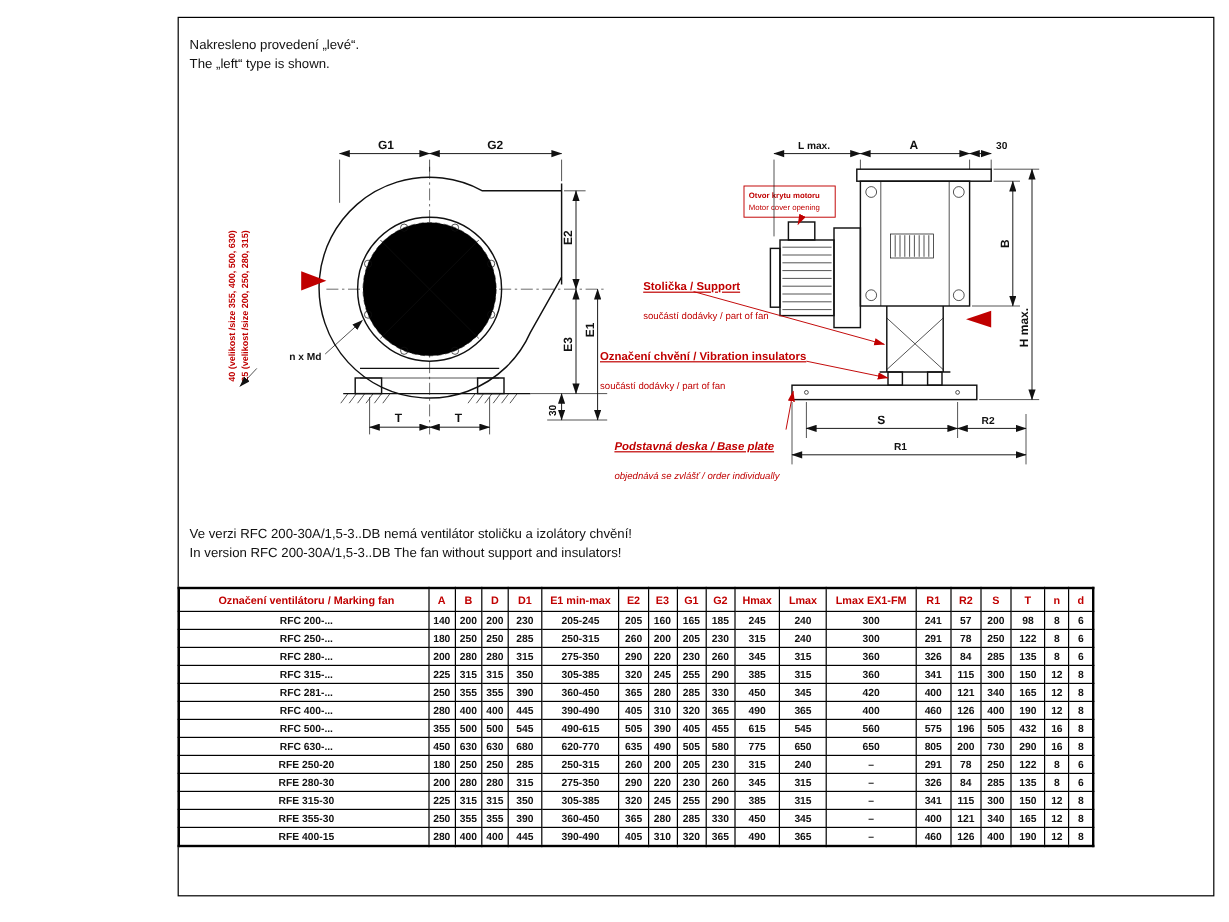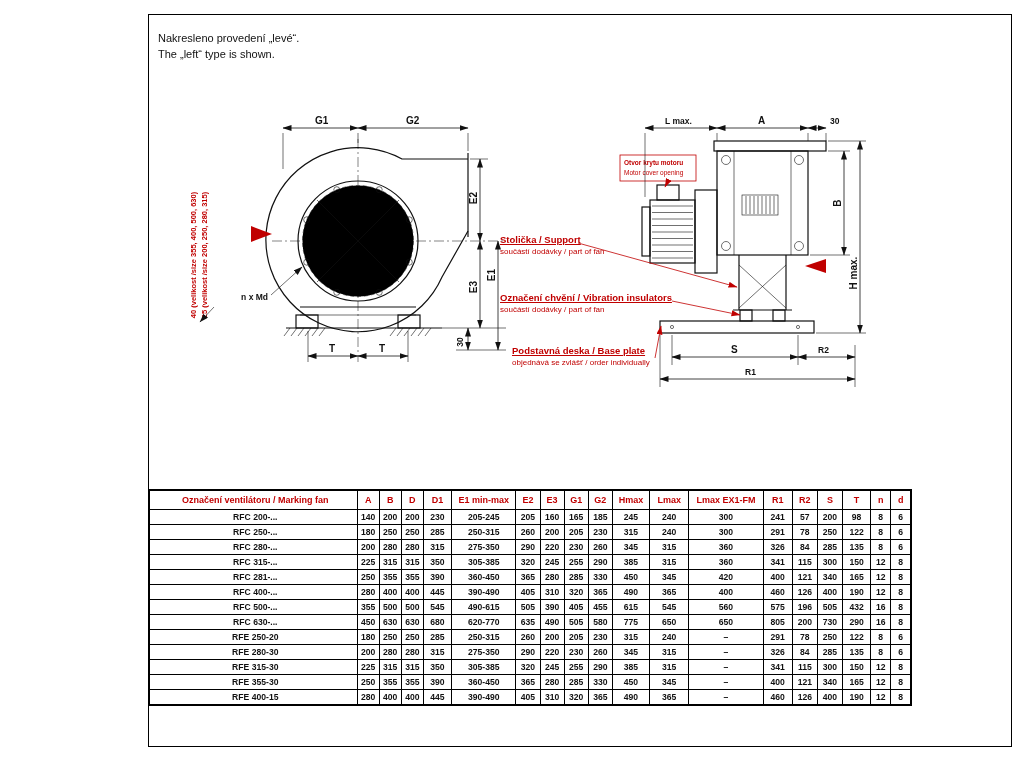--- a/index.html
+++ b/index.html
@@ -24,24 +24,24 @@
   text.dim  { font:bold 10px "Liberation Sans",sans-serif; fill:#111; }
   text.dims { font:bold 8.5px "Liberation Sans",sans-serif; fill:#111; }
   text.redrot  { font:bold 7.5px "Liberation Sans",sans-serif; fill:#c00000; }
   text.rednote { font:bold 6.5px "Liberation Sans",sans-serif; fill:#c00000; }
   text.rednote2{ font:6.5px "Liberation Sans",sans-serif; fill:#c00000; }
   .redline { stroke:#c00000; stroke-width:0.8; fill:none; }
   .redfill { fill:#c00000; stroke:none; }
 
   .callout { position:absolute; color:#c00000; }
   .callout .t { font-weight:bold; font-size:9.5px; text-decoration:underline; white-space:nowrap; }
-  .callout .s { font-size:8px; margin-top:2px; white-space:nowrap; }
-  #callout-support   { left:500px; top:234px; }
+  .callout .s { font-size:8px; margin-top:14px; white-space:nowrap; }
+  #callout-support   { left:500px; top:234px;padding-left:36px; }
   #callout-insulator { left:500px; top:292px; }
-  #callout-baseplate { left:512px; top:345px; }
+  #callout-baseplate { left:512px; top:367px;font-style:italic; }
 
   table#dims-table { position:absolute; left:148px; top:489px; width:764px;
                      border-collapse:collapse; table-layout:fixed; background:#fff;
                      border:2px solid #000; }
   #dims-table th, #dims-table td { border:1px solid #000; font-size:8.6px; font-weight:bold;
                      text-align:center; padding:2px 1px; white-space:nowrap; overflow:hidden; }
   #dims-table th { color:#c00000; font-size:9px; padding:4px 1px; }
   #dims-table th.namecol, #dims-table td.rowname { text-align:center; padding-left:5px; }
   #dims-table thead th { border-bottom:1.5px solid #000; }
 </style>
@@ -285,20 +285,24 @@
   </div>
   <div class="callout" id="callout-insulator">
     <div class="t">Označení chvění / Vibration insulators</div>
     <div class="s">součástí dodávky / part of fan</div>
   </div>
   <div class="callout" id="callout-baseplate">
     <div class="t">Podstavná deska / Base plate</div>
     <div class="s">objednává se zvlášť / order individually</div>
   </div>
 
+  <div class="note" id="version-note">
+    <div>Ve verzi RFC 200-30A/1,5-3..DB nemá ventilátor stoličku a izolátory chvění!</div>
+    <div>In version RFC 200-30A/1,5-3..DB The fan without support and insulators!</div>
+  </div>
 
   <table id="dims-table">
     <colgroup>
       <col style="width:207px">
         <col style="width:22px">
         <col style="width:22px">
         <col style="width:22px">
       <col style="width:28px">
         <col style="width:64px">
         <col style="width:24px">

